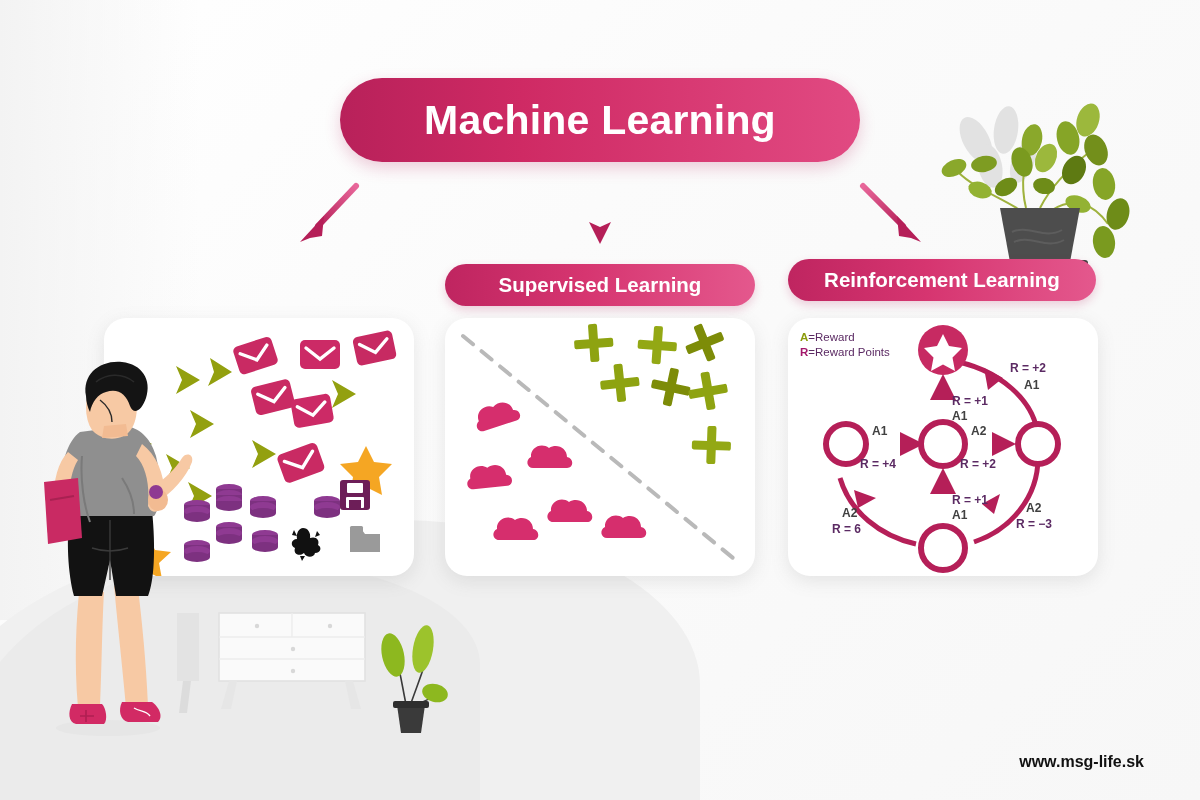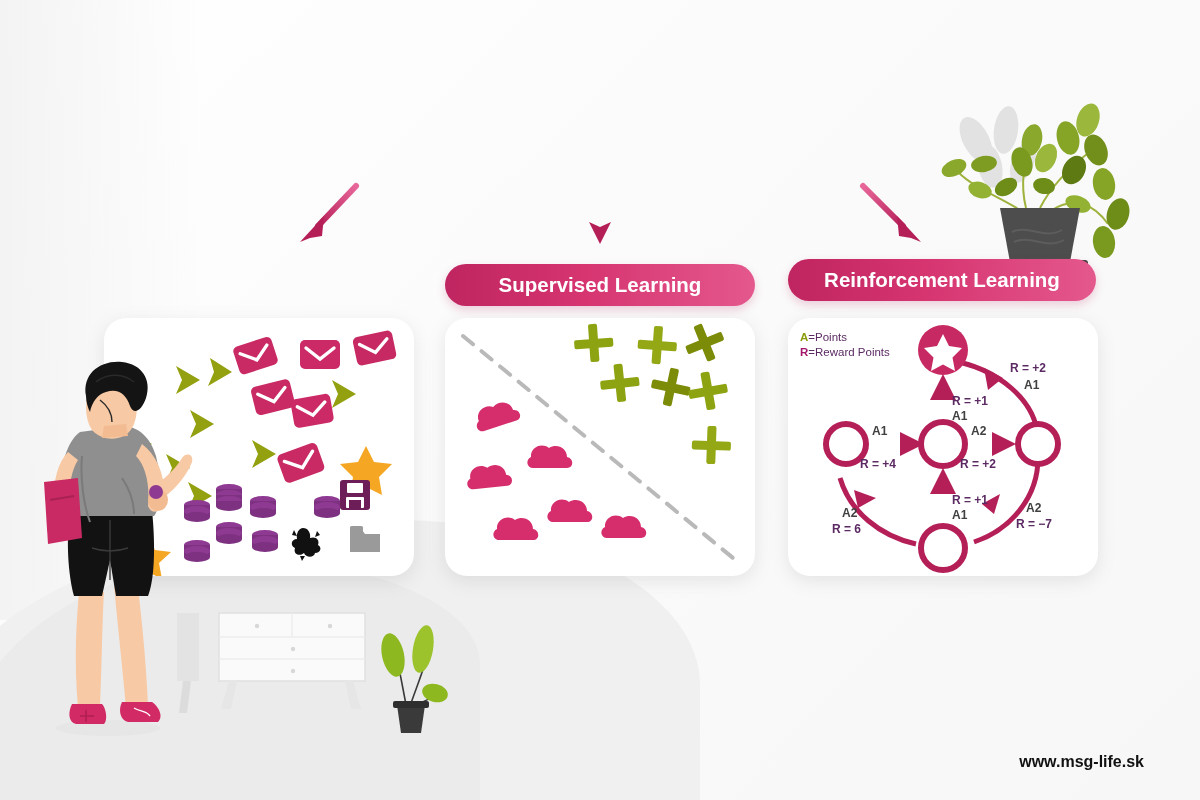--- a/index.html
+++ b/index.html
@@ -79,20 +79,23 @@
 </style>
 </head>
 <body>
 
 <div id="canvas">
 
   <div class="wall-shade"></div>
   <div class="floor-curve"></div>
   <div class="floor-curve2"></div>
 
+  <div class="title-pill">
+    <span>Machine Learning</span>
+  </div>
 
   <div class="plant-tr">
     <svg width="225" height="185" viewBox="0 0 225 185">
       <g fill="#e2e2e2">
         <ellipse cx="48" cy="48" rx="13" ry="25" transform="rotate(-28 48 48)"></ellipse>
         <ellipse cx="78" cy="38" rx="12" ry="24" transform="rotate(8 78 38)"></ellipse>
         <ellipse cx="62" cy="74" rx="12" ry="22" transform="rotate(-12 62 74)"></ellipse>
         <ellipse cx="95" cy="70" rx="11" ry="22" transform="rotate(22 95 70)"></ellipse>
       </g>
       <g stroke="#9fb23d" stroke-width="2" fill="none">
@@ -376,21 +379,21 @@
         <g transform="translate(156,196)">
           <path d="M6 24 C0 24 -2 16 4 13 C3 4 14 -2 22 4 C30 -1 40 4 40 13 C47 14 47 24 40 24 Z"></path>
         </g>
       </g>
     </svg>
   </div>
 
   <div class="panel" id="panel-rein">
     <div class="rl-legend">
       <div>
-        <span class="k-a">A</span><span class="v">=</span><span class="v">Points</span>
+        <span class="k-a">A</span><span class="v">=</span><span class="v">Reward</span>
       </div>
       <div>
         <span class="k-r">R</span><span class="v">=</span><span class="v">Reward Points</span>
       </div>
     </div>
 
     <svg width="310" height="258" viewBox="0 0 310 258">
       <defs>
         <linearGradient id="pk" x1="0" y1="0" x2="1" y2="0">
           <stop offset="0" stop-color="#e05f92"></stop>
@@ -455,21 +458,21 @@
     <div class="rl-lbl lbl-r" style="left:164px;top:175px;">R = +1</div>
     <div class="rl-lbl lbl-a" style="left:164px;top:190px;">A1</div>
 
     <div class="rl-lbl lbl-r" style="left:222px;top:43px;">R = +2</div>
     <div class="rl-lbl lbl-a" style="left:236px;top:60px;">A1</div>
 
     <div class="rl-lbl lbl-a" style="left:54px;top:188px;">A2</div>
     <div class="rl-lbl lbl-r" style="left:44px;top:204px;">R = 6</div>
 
     <div class="rl-lbl lbl-a" style="left:238px;top:183px;">A2</div>
-    <div class="rl-lbl lbl-r" style="left:228px;top:199px;">R = −7</div>
+    <div class="rl-lbl lbl-r" style="left:228px;top:199px;">R = −3</div>
   </div>
 
   <div class="furniture">
     <svg width="280" height="135" viewBox="0 0 280 135">
       <rect x="2" y="8" width="22" height="68" fill="#e3e3e3"></rect>
       <path d="M8 76 L4 108 L12 108 L16 76 Z" fill="#dcdcdc"></path>
       <rect x="44" y="8" width="146" height="68" fill="#fafafa" stroke="#e2e2e2" stroke-width="1.6"></rect>
       <line x1="44" y1="32" x2="190" y2="32" stroke="#ececec" stroke-width="1.4"></line>
       <line x1="44" y1="54" x2="190" y2="54" stroke="#ececec" stroke-width="1.4"></line>
       <line x1="117" y1="8" x2="117" y2="32" stroke="#ececec" stroke-width="1.4"></line>

